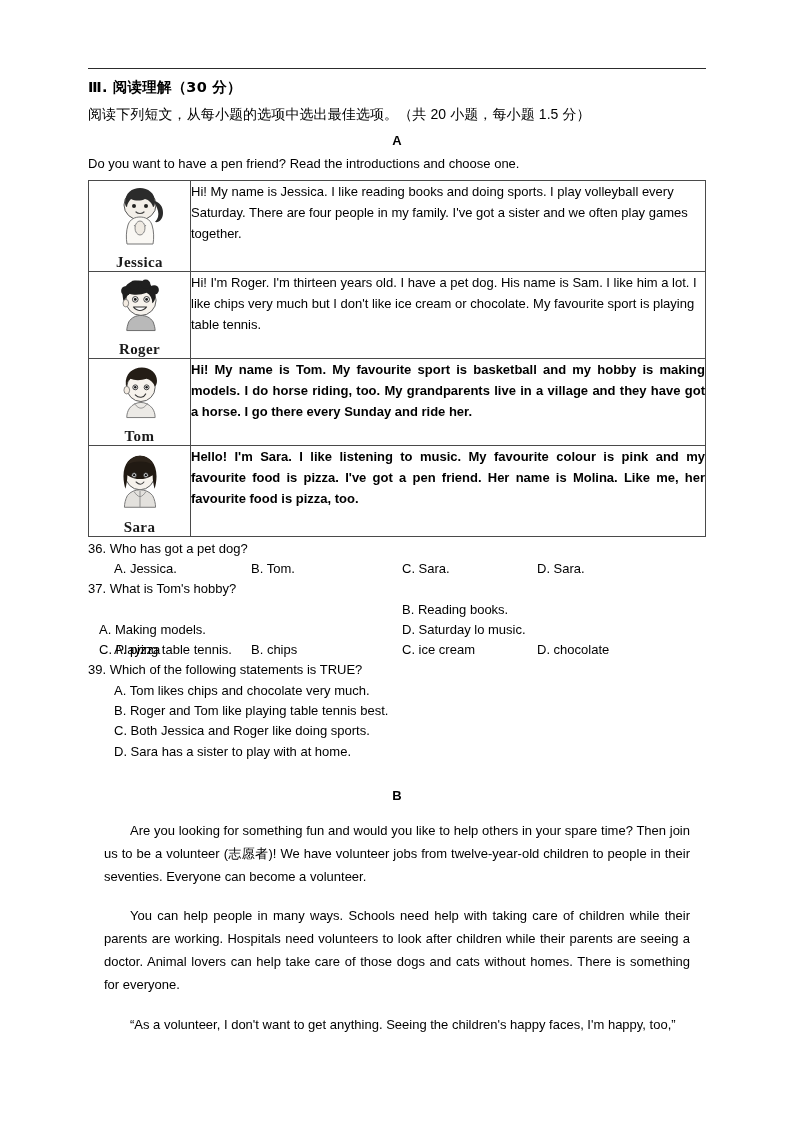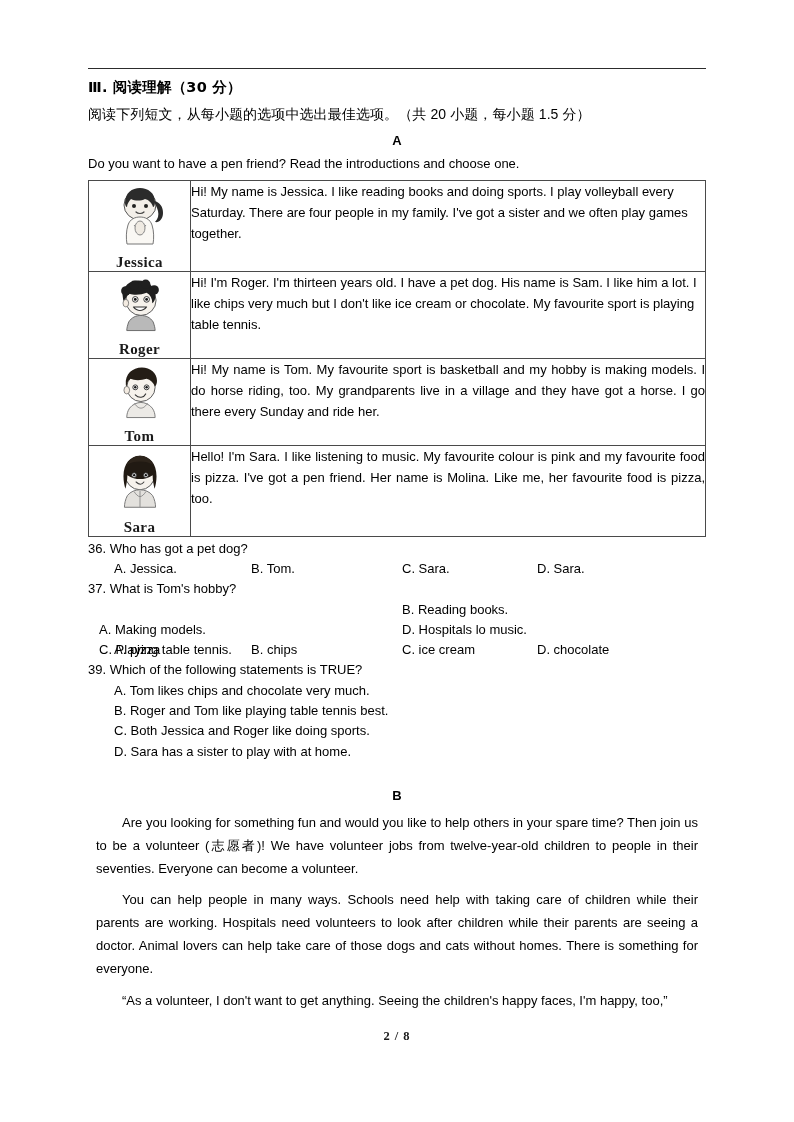--- a/index.html
+++ b/index.html
@@ -81,21 +81,21 @@
   .cell-avatar {
     text-align: center;
     padding: 4px 0 3px 0;
   }
   .cell-text {
     padding: 7px 9px 7px 10px;
     font-size: 13px;
     line-height: 1.62;
     margin-left: 29px;
   }
-  .cell-text.justify { text-align: justify; text-align-last: left; }
+  .cell-text.justify { text-align: justify; text-align-last: left; font-weight: bold; }
 
   .avatar-name {
     font-family: "Liberation Serif", "DejaVu Serif", serif;
     font-size: 15px;
     font-weight: bold;
     letter-spacing: .4px;
     margin-top: 1px;
     color: #1a1a1a;
   }
   .avatar-art { display: block; margin: 0 auto; }
@@ -144,21 +144,21 @@
   }
 
   
   .spacer-b { height: 26px; }
   .para {
     font-size: 13px;
     line-height: 1.78;
     text-align: justify;
     text-align-last: left;
     text-indent: 26px;
-    margin: 8px;
+    margin: 16px;
   }
 
   
   .footer {
     position: absolute;
     left: 0;
     top: 1029px;
     width: 794px;
     text-align: center;
     font-family: "Liberation Serif", "DejaVu Serif", serif;
@@ -277,21 +277,21 @@
       <span class="o4">D. Sara.</span>
     </div>
 
     <div class="q q-stem">37. What is Tom's hobby?</div>
     <div class="opts opts-2">
       <span class="oL">A. Making models.</span>
       <span class="oR">B. Reading books.</span>
     </div>
     <div class="opts opts-2">
       <span class="oL">C. Playing table tennis.</span>
-      <span class="oR">D. Hospitals lo music.</span>
+      <span class="oR">D. Saturday lo music.</span>
     </div>
 
     <div class="opts opts-4">
       <span class="o1">A. pizza</span>
       <span class="o2">B. chips</span>
       <span class="o3">C. ice cream</span>
       <span class="o4">D. chocolate</span>
     </div>
 
     <div class="q q-stem">39. Which of the following statements is TRUE?</div>
@@ -302,14 +302,13 @@
 
     <div class="spacer-b"></div>
 
     <div class="part-letter">B</div>
     <div class="para">Are you looking for something fun and would you like to help others in your spare time? Then join us to be a volunteer (志愿者)! We have volunteer jobs from twelve-year-old children to people in their seventies. Everyone can become a volunteer.</div>
     <div class="para">You can help people in many ways. Schools need help with taking care of children while their parents are working. Hospitals need volunteers to look after children while their parents are seeing a doctor. Animal lovers can help take care of those dogs and cats without homes. There is something for everyone.</div>
     <div class="para">“As a volunteer, I don't want to get anything. Seeing the children's happy faces, I'm happy, too,”</div>
 
   </div>
 
-  <div class="footer">2 / 8</div>
 </div>
 
 </body></html>

